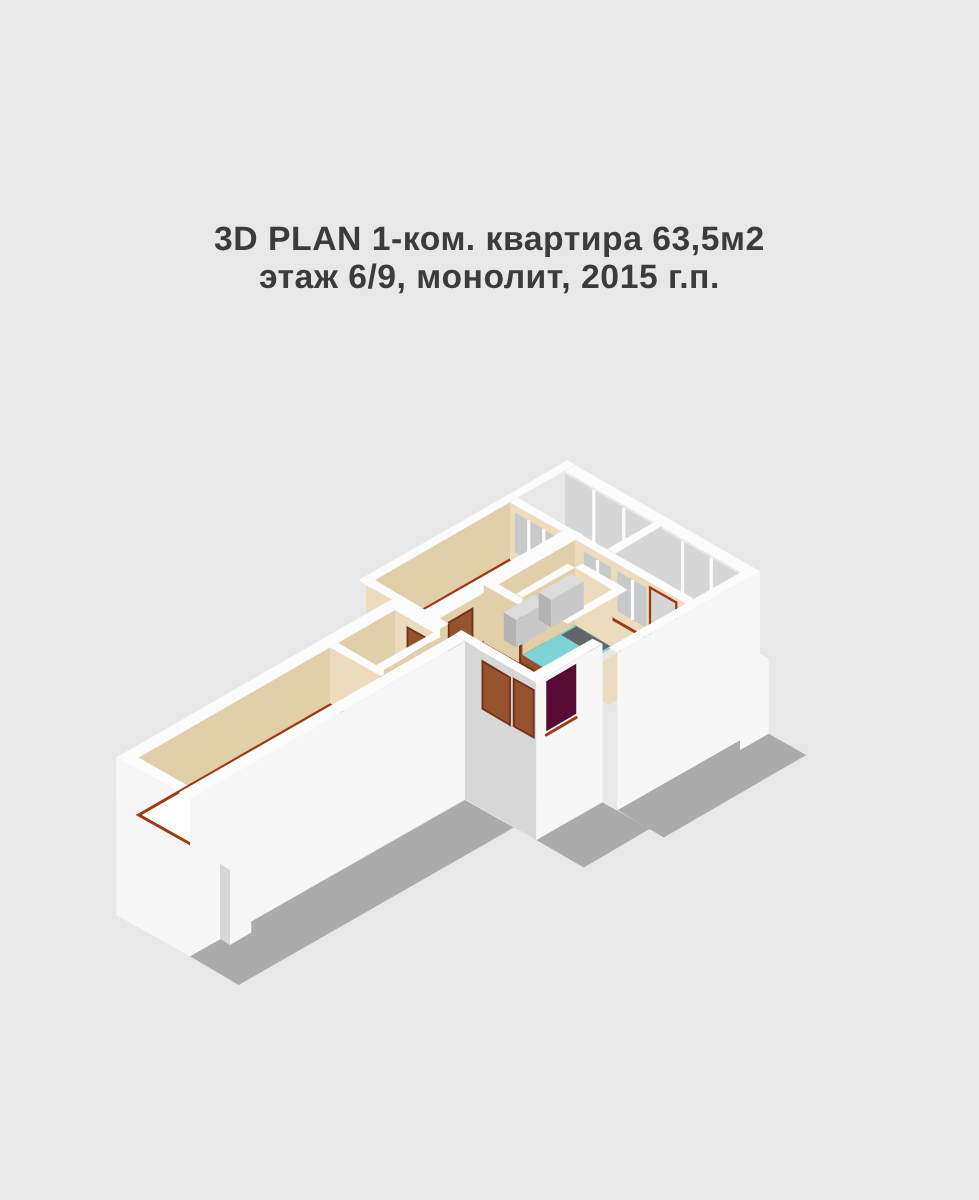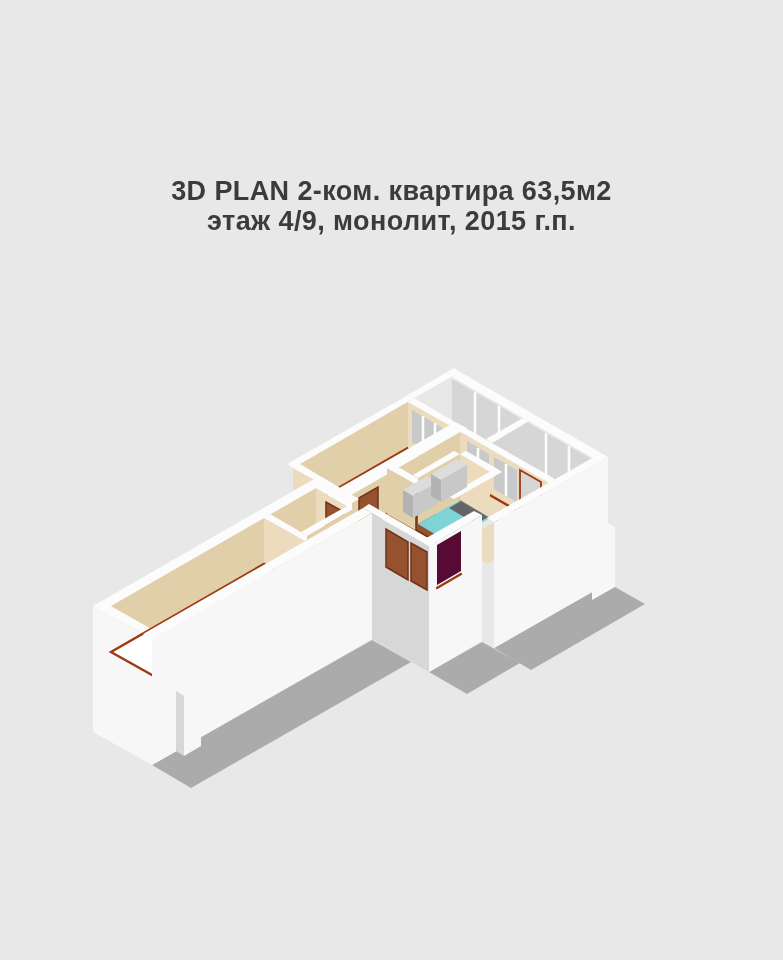--- a/index.html
+++ b/index.html
@@ -41,22 +41,22 @@
   .t-trim{fill:none;stroke:var(--p-trim_red);stroke-width:2.4;stroke-linecap:round}
   .m-white{fill:none;stroke:var(--p-white_top);stroke-width:2.6}
   .t-balc{fill:var(--p-window_glass_light);stroke:var(--p-trim_red);stroke-width:1.8}
 </style>
 </head>
 <body>
 
 <div class="stage">
 
   <div class="title">
-    <div>3D PLAN 2-ком. квартира 63,5м2</div>
-    <div>этаж 4/9, монолит, 2015 г.п.</div>
+    <div>3D PLAN 1-ком. квартира 63,5м2</div>
+    <div>этаж 6/9, монолит, 2015 г.п.</div>
   </div>
 
   <svg width="783" height="960" viewBox="0 0 783 960">
 
     <g>
       <polygon class="c-shadow" points="152,765 372,640 411,662 191,788"></polygon>
       <polygon class="c-shadow" points="429,672 482,642 520,663 467,694"></polygon>
       <polygon class="c-shadow" points="494,648 608,583 645,604 531,670"></polygon>
     </g>
 

